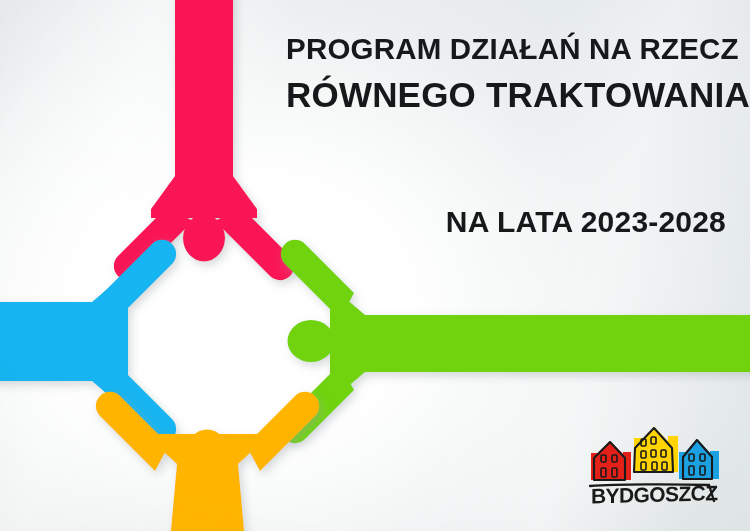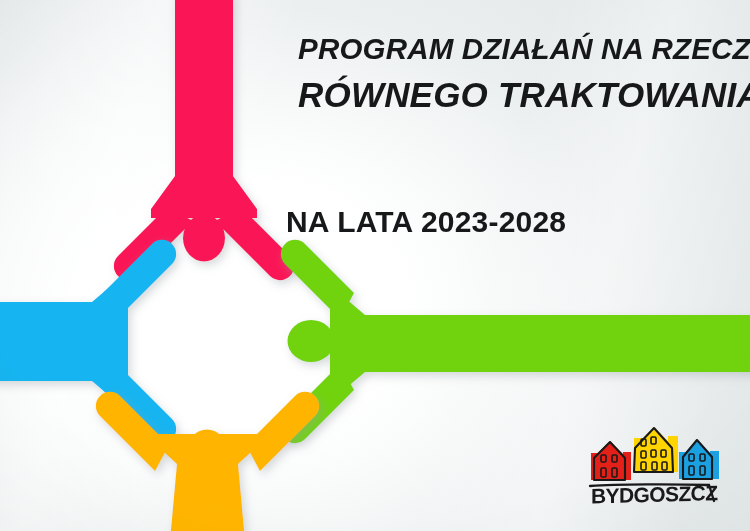--- a/index.html
+++ b/index.html
@@ -48,44 +48,44 @@
   .figures {
     position: absolute;
     left: 0; top: 0;
     width: 750px; height: 531px;
   }
   .figures svg { display: block; }
 
   
   .headline {
     position: absolute;
-    left: 298px;
+    left: 286px;
     top: 34px;
     width: 440px;
     text-align: right;
     color: #16181a;
-    font-style: italic;
   }
   .t-line {
     display: block;
     font-weight: 700;
     letter-spacing: 0.2px;
     line-height: 1.0;
     white-space: nowrap;
     text-align: right;
   }
   .t1 { font-size: 29.5px; margin-bottom: 13px; }
   .t2 { font-size: 35px; margin-bottom: 14px; }
   .t3 { font-size: 28.5px; }
 
   .years {
     position: absolute;
     left: 286px;
     top: 205px;
     width: 440px;
+    text-align: right;
     color: #16181a;
     font-size: 30px;
     font-weight: 700;
     white-space: nowrap;
     letter-spacing: 0.2px;
   }
 
   
   .logo {
     position: absolute;

